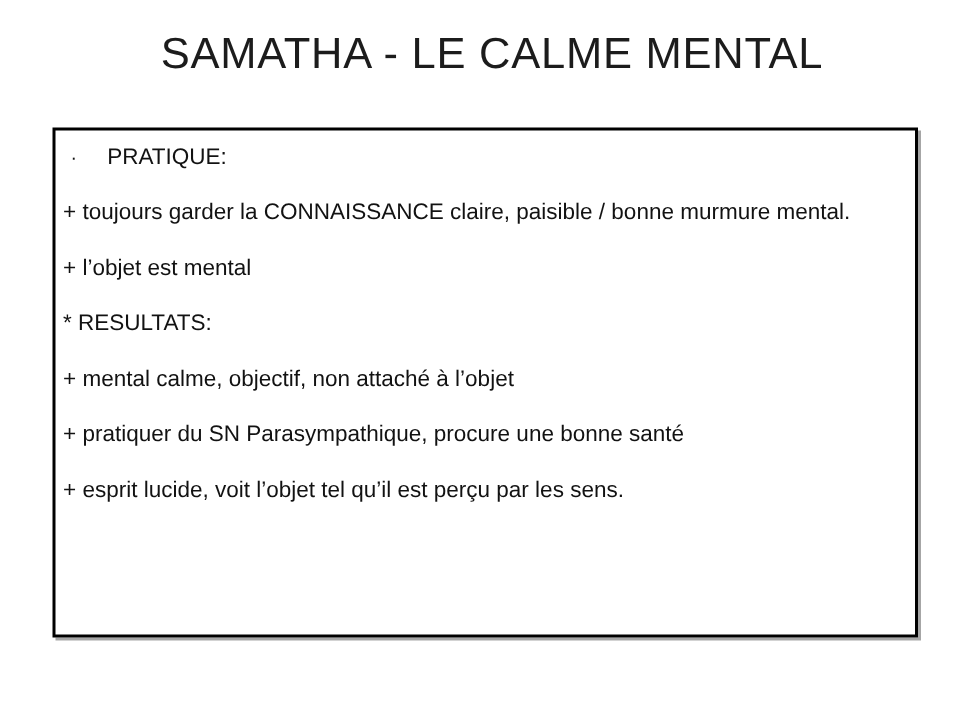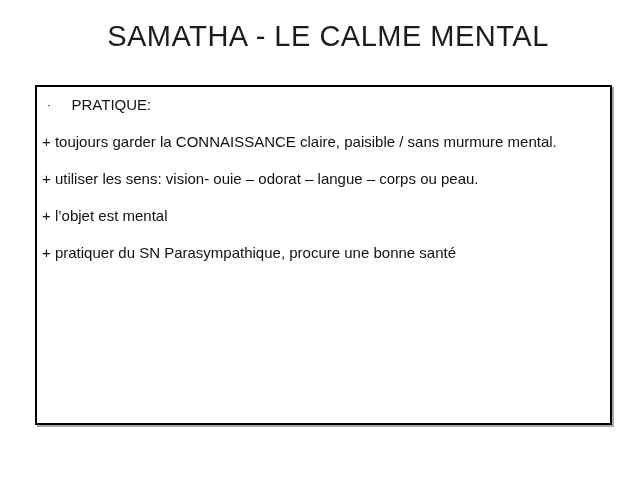--- a/index.html
+++ b/index.html
@@ -59,26 +59,28 @@
 
   <h1 class="title">SAMATHA - LE CALME MENTAL</h1>
 
   <div class="textbox">
 
     <p class="line heading-line">
       <span class="bullet">·</span>
       <span class="heading-label">PRATIQUE:</span>
     </p>
 
-    <p class="line">+ toujours garder la CONNAISSANCE claire, paisible / sans murmure mental.</p>
+    <p class="line">+ toujours garder la CONNAISSANCE claire, paisible / bonne murmure mental.</p>
 
-    <p class="line">+ utiliser les sens: vision- ouie – odorat – langue – corps ou peau.</p>
 
     <p class="line">+ l’objet est mental</p>
 
 
+    <p class="line">* RESULTATS:</p>
 
+    <p class="line">+ mental calme, objectif, non attaché à l’objet</p>
 
     <p class="line">+ pratiquer du SN Parasympathique, procure une bonne santé</p>
 
+    <p class="line">+ esprit lucide, voit l’objet tel qu’il est perçu par les sens.</p>
 
   </div>
 </div>
 
 </body></html>

